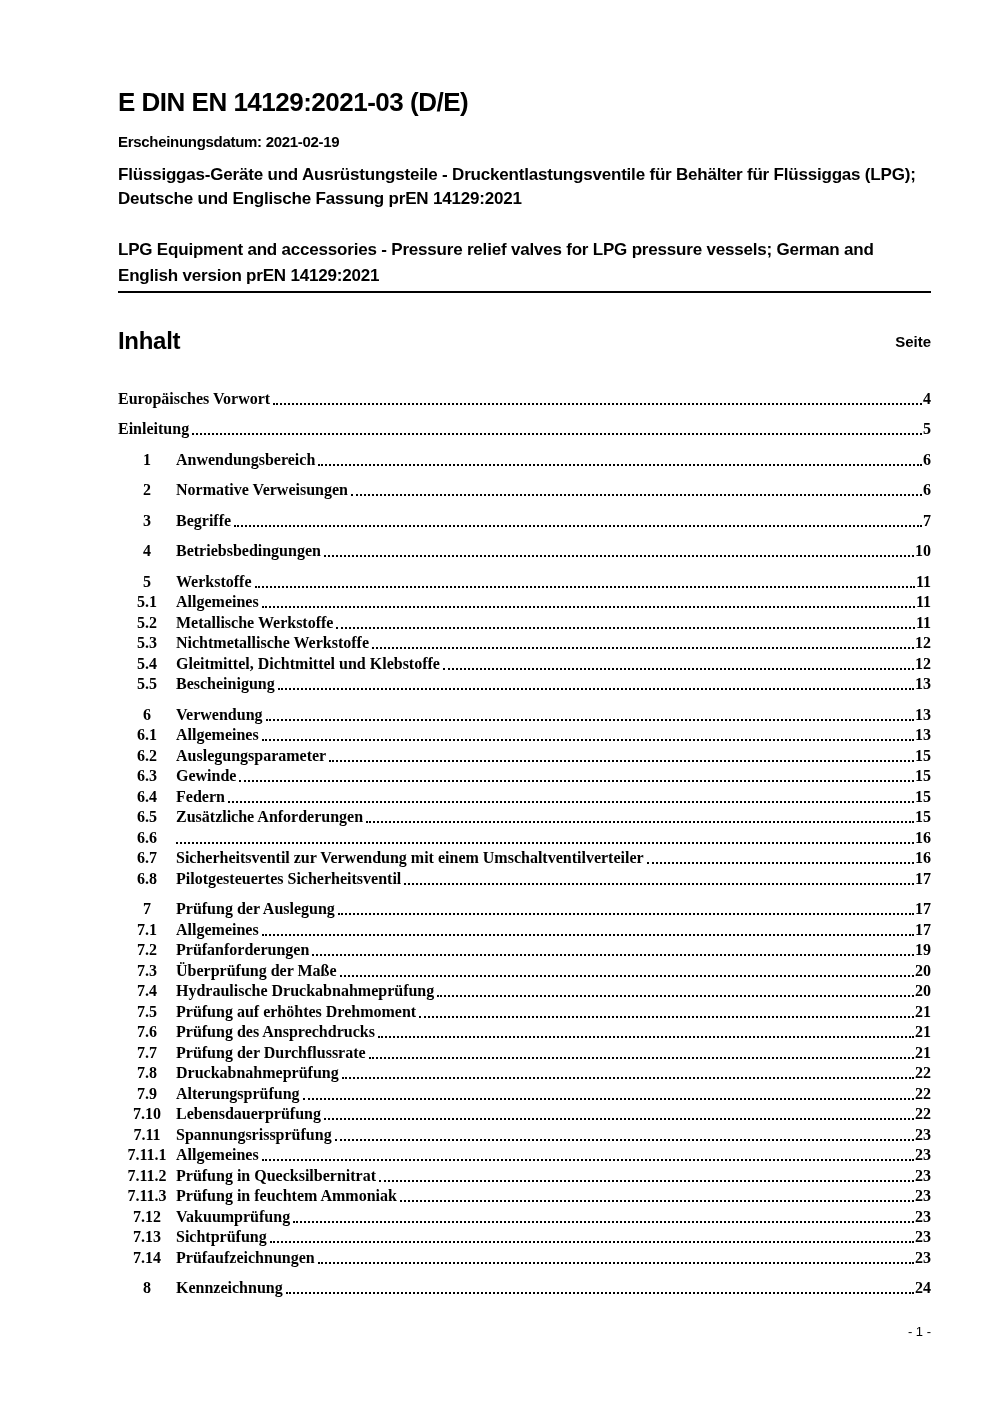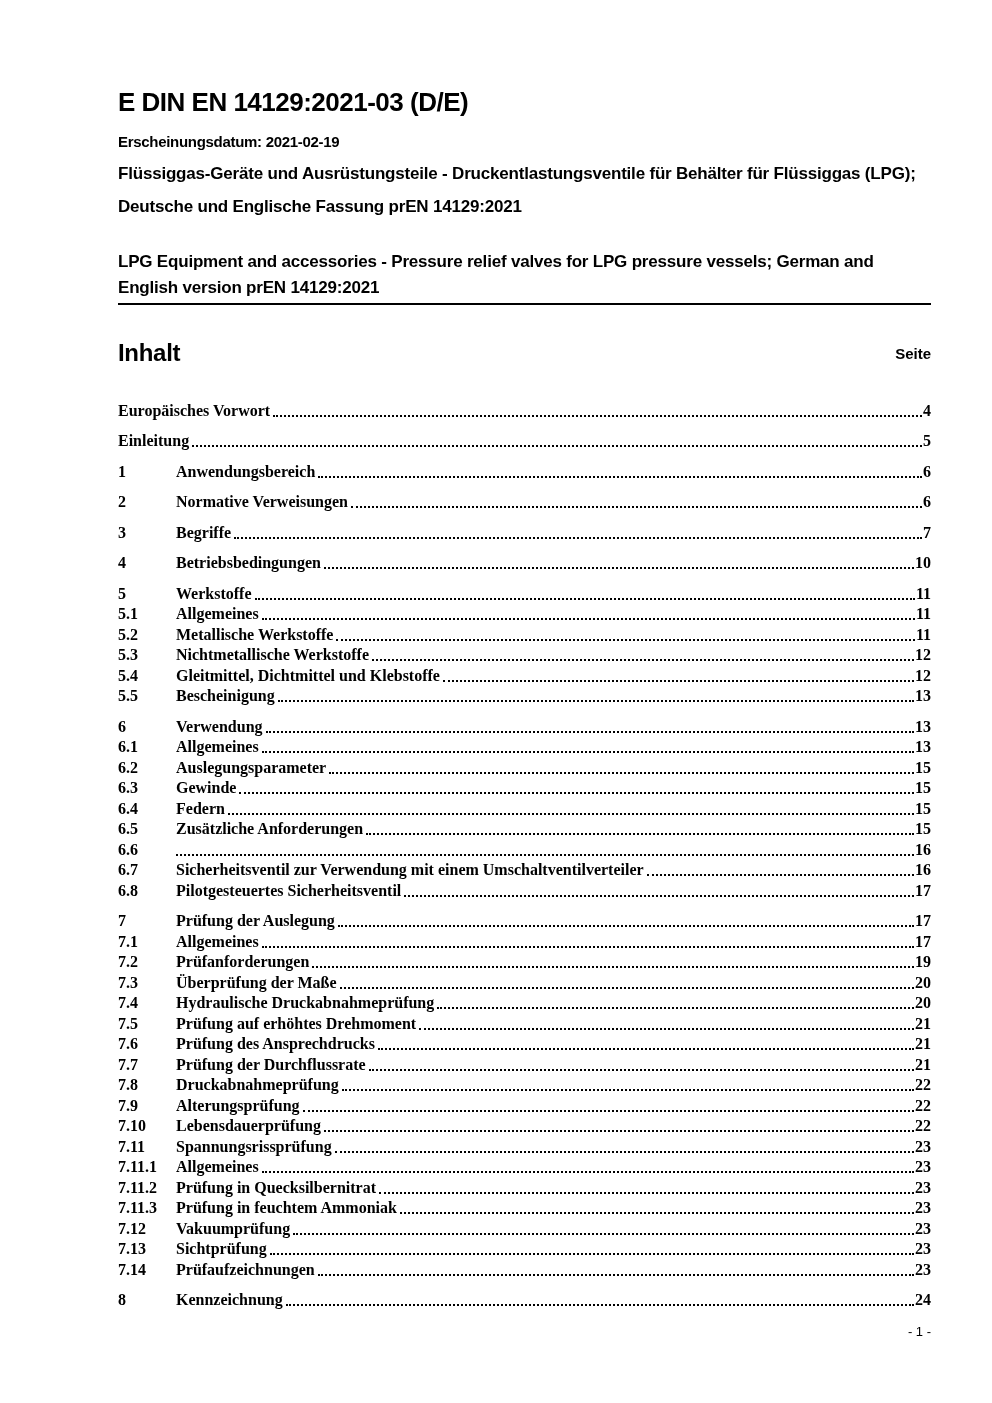--- a/index.html
+++ b/index.html
@@ -26,22 +26,22 @@
   .pub-date {
     font-size:15px;
     font-weight:bold;
     line-height:18px;
     margin-top:16px;
     letter-spacing:-0.3px;
   }
   .title-de {
     font-size:17px;
     font-weight:bold;
-    line-height:33px;
-    margin-top:6px;
+    line-height:24px;
+    margin-top:12px;
     letter-spacing:-0.2px;
   }
   .title-en {
     font-size:17px;
     font-weight:bold;
     line-height:26px;
     margin-top:26px;
     letter-spacing:-0.2px;
   }
   .divider {
@@ -62,21 +62,21 @@
   }
   .toc-page-label {
     font-size:15px;
     font-weight:bold;
   }
   .toc-list {
     margin-top:32px;
     font-family:"Liberation Serif", serif;
     font-weight:bold;
   }
-  .toc-group { margin-bottom:10px; }
+  .toc-group { margin-bottom:10px;text-align:center; }
   .toc-row {
     display:flex;
     align-items:flex-end;
     height:20.5px;
     font-size:16px;
     line-height:19px;
   }
   .toc-num {
     flex:none;
     width:58px;

